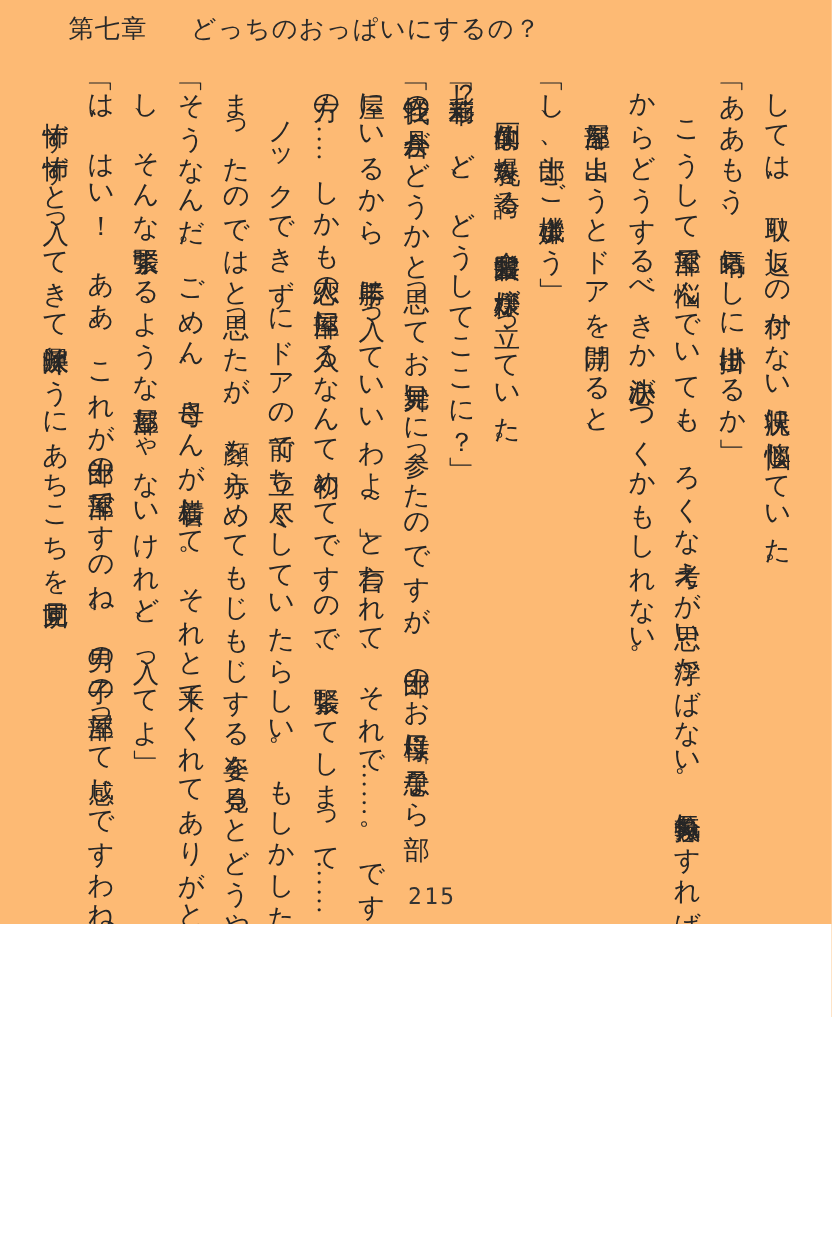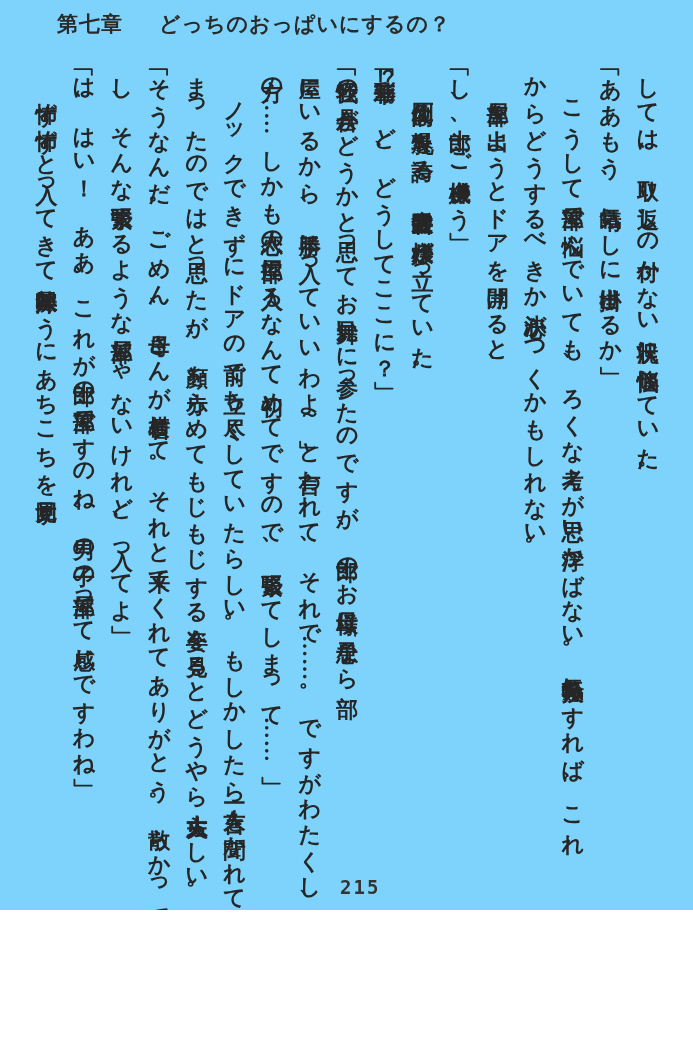--- a/index.html
+++ b/index.html
@@ -2,25 +2,24 @@
 <html lang="ja"><head>
 <meta charset="utf-8">
 <style>
   html, body {
     margin: 0;
     padding: 0;
   }
   .page {
     position: relative;
     width: 693px;
-    height: 910px;
-    background: #7dd3fc;
+    height: 770px;
+    background: #fdba74;
     overflow: hidden;
     font-family: "Liberation Serif", serif;
-    font-weight: bold;
   }
   
   .header {
     position: absolute;
     top: 10px;
     left: 57px;
     font-size: 21px;
     color: #2a2a2a;
     letter-spacing: 1px;
     white-space: nowrap;

